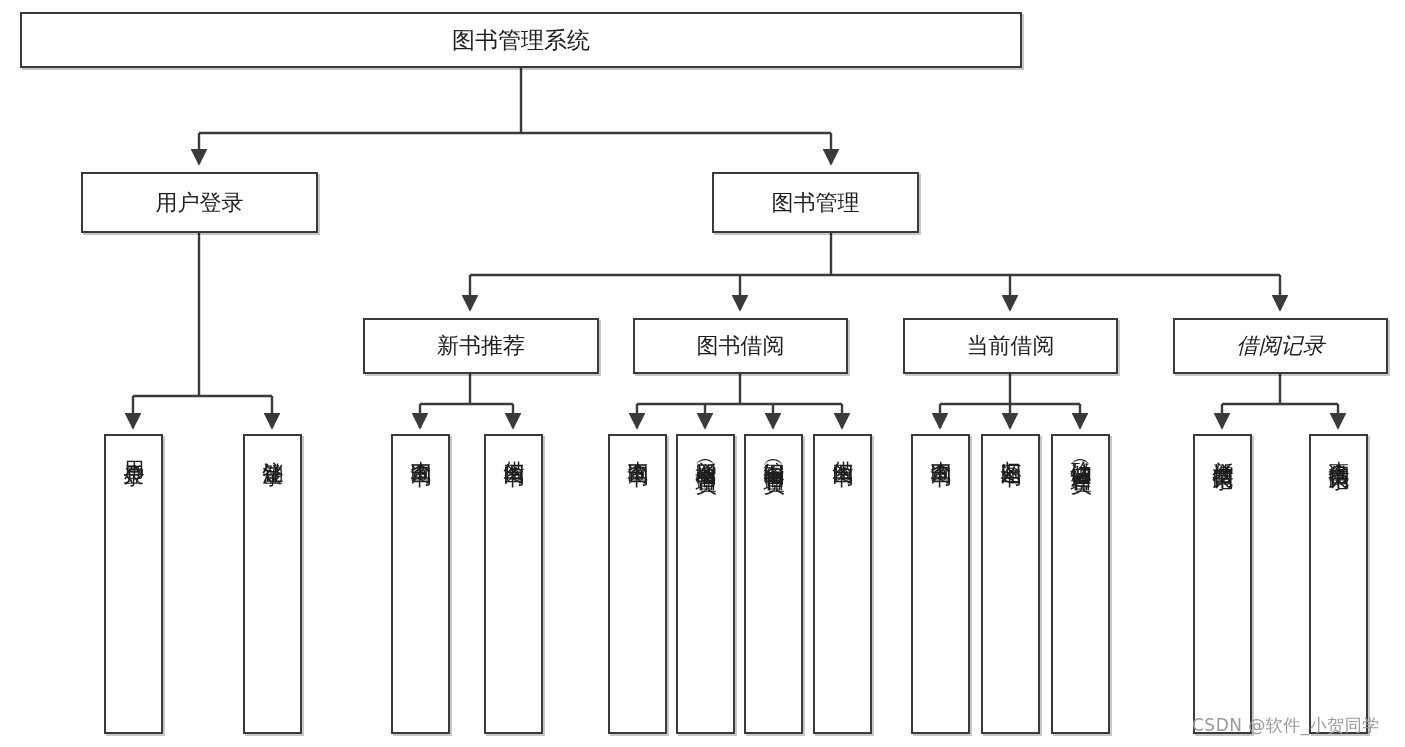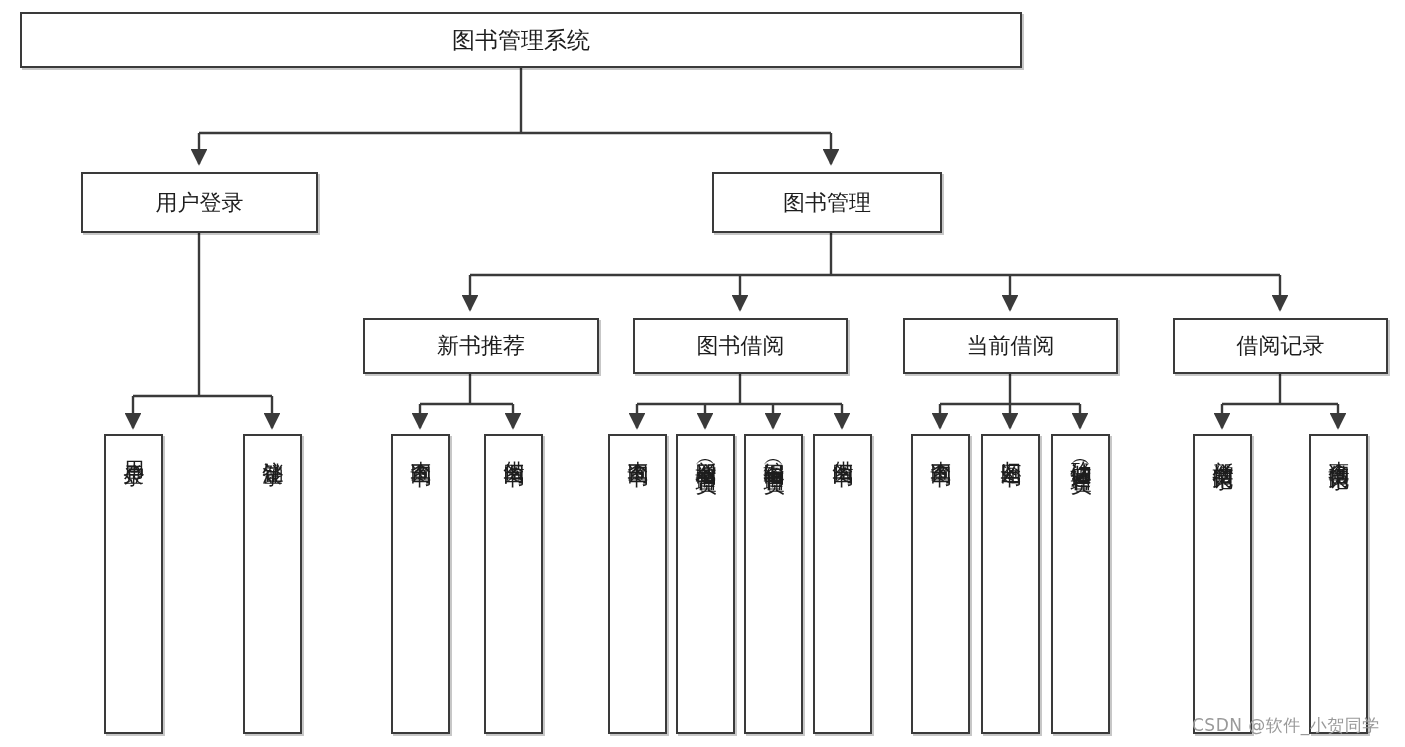--- a/index.html
+++ b/index.html
@@ -154,37 +154,37 @@
   </svg>
 
   <div class="node level-root" style="left:20px; top:12px; width:1002px; height:56px;">
     <span class="node-label">图书管理系统</span>
   </div>
 
   <div class="node level-2" style="left:81px; top:172px; width:237px; height:61px;">
     <span class="node-label">用户登录</span>
   </div>
 
-  <div class="node level-2" style="left:712px; top:172px; width:230px; height:61px;">
+  <div class="node level-2" style="left:712px; top:172px; width:207px; height:61px;">
     <span class="node-label">图书管理</span>
   </div>
 
   <div class="node level-3" style="left:363px; top:318px; width:236px; height:56px;">
     <span class="node-label">新书推荐</span>
   </div>
 
   <div class="node level-3" style="left:903px; top:318px; width:215px; height:56px;">
     <span class="node-label">当前借阅</span>
   </div>
 
   <div class="node level-3" style="left:633px; top:318px; width:215px; height:56px;">
     <span class="node-label">图书借阅</span>
   </div>
 
-  <div class="node level-3" style="left:1173px; top:318px; width:215px; height:56px;">
+  <div class="node level-3" style="left:1173px; top:318px; width:215px; height:56px;font-style:italic;">
     <span class="node-label">借阅记录</span>
   </div>
 
   <div class="node leaf" style="left:104px; top:434px; width:59px; height:300px;">
     <span class="node-label">用户登录</span>
   </div>
 
   <div class="node leaf" style="left:243px; top:434px; width:59px; height:300px;">
     <span class="node-label">注销登录</span>
   </div>

